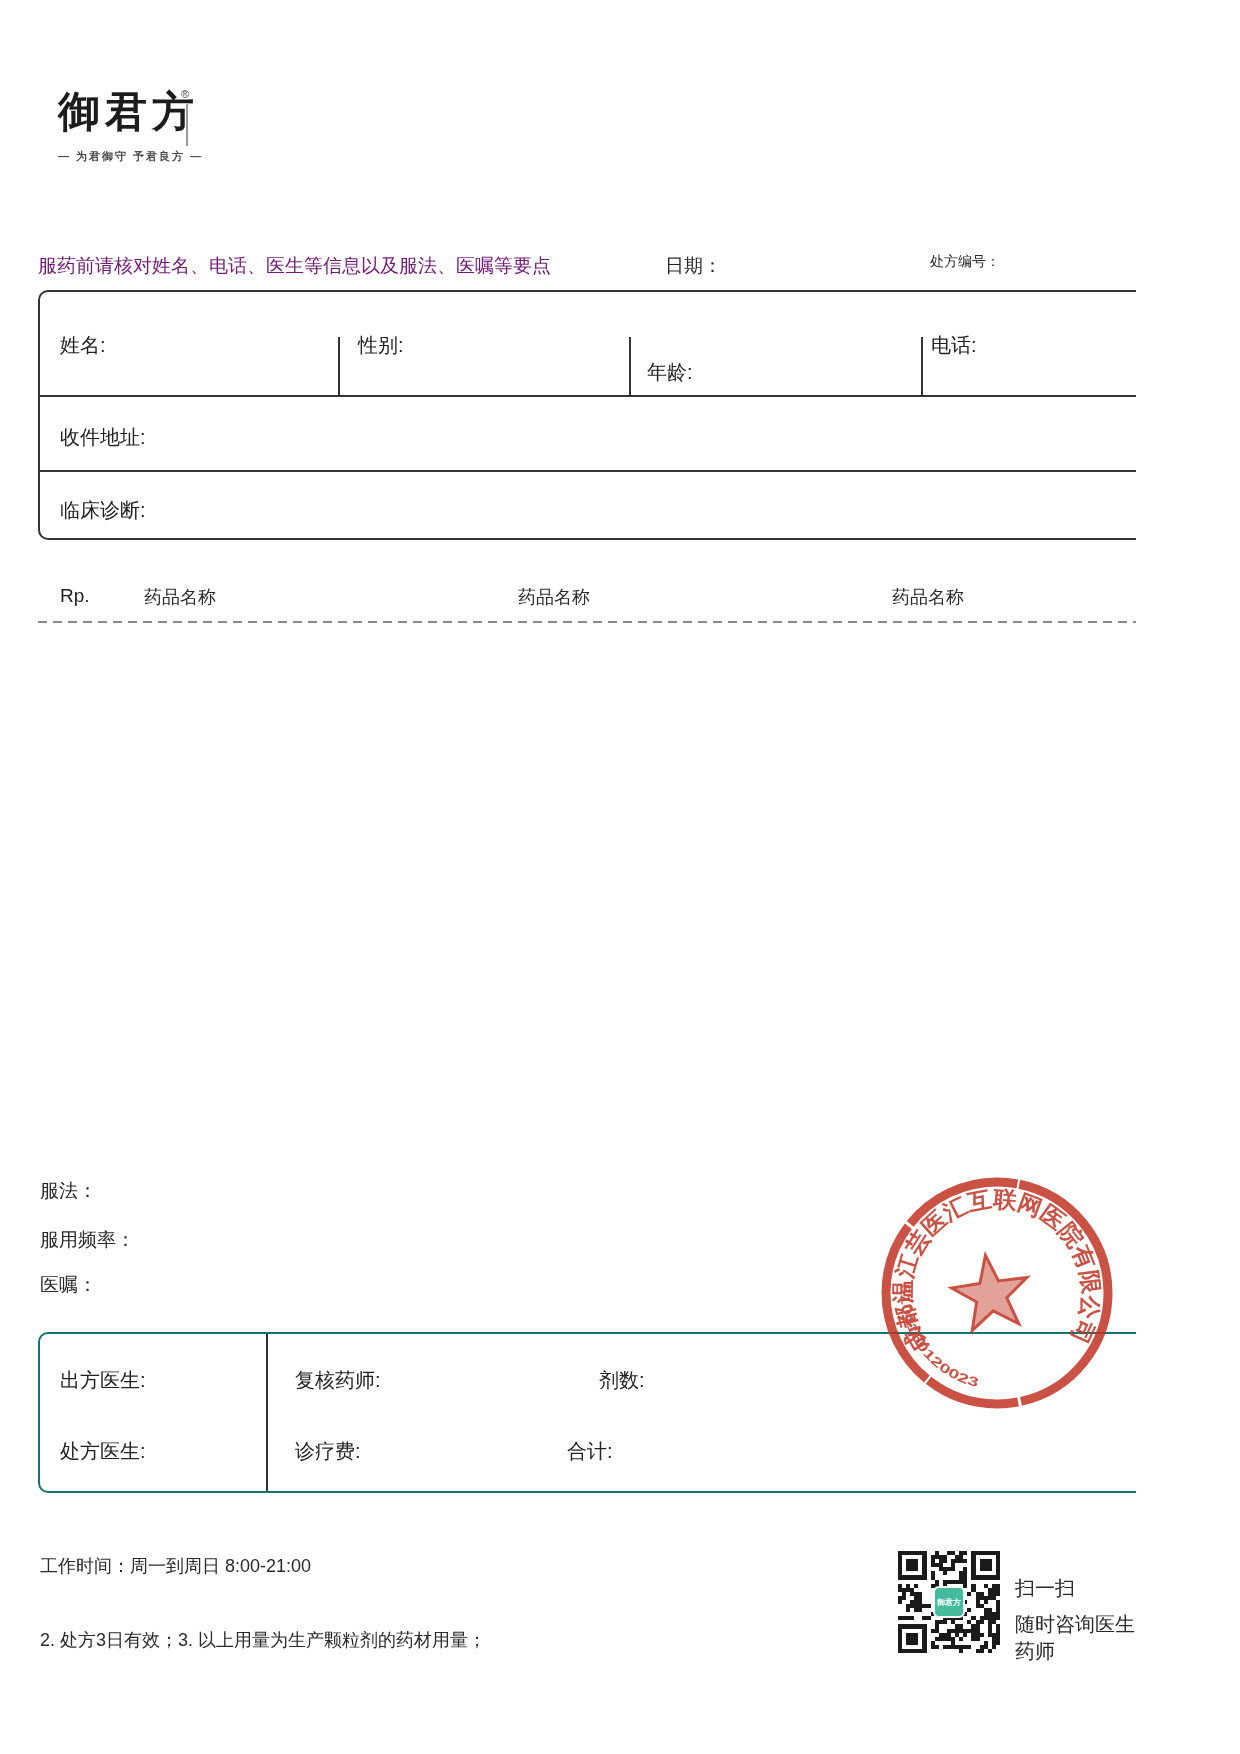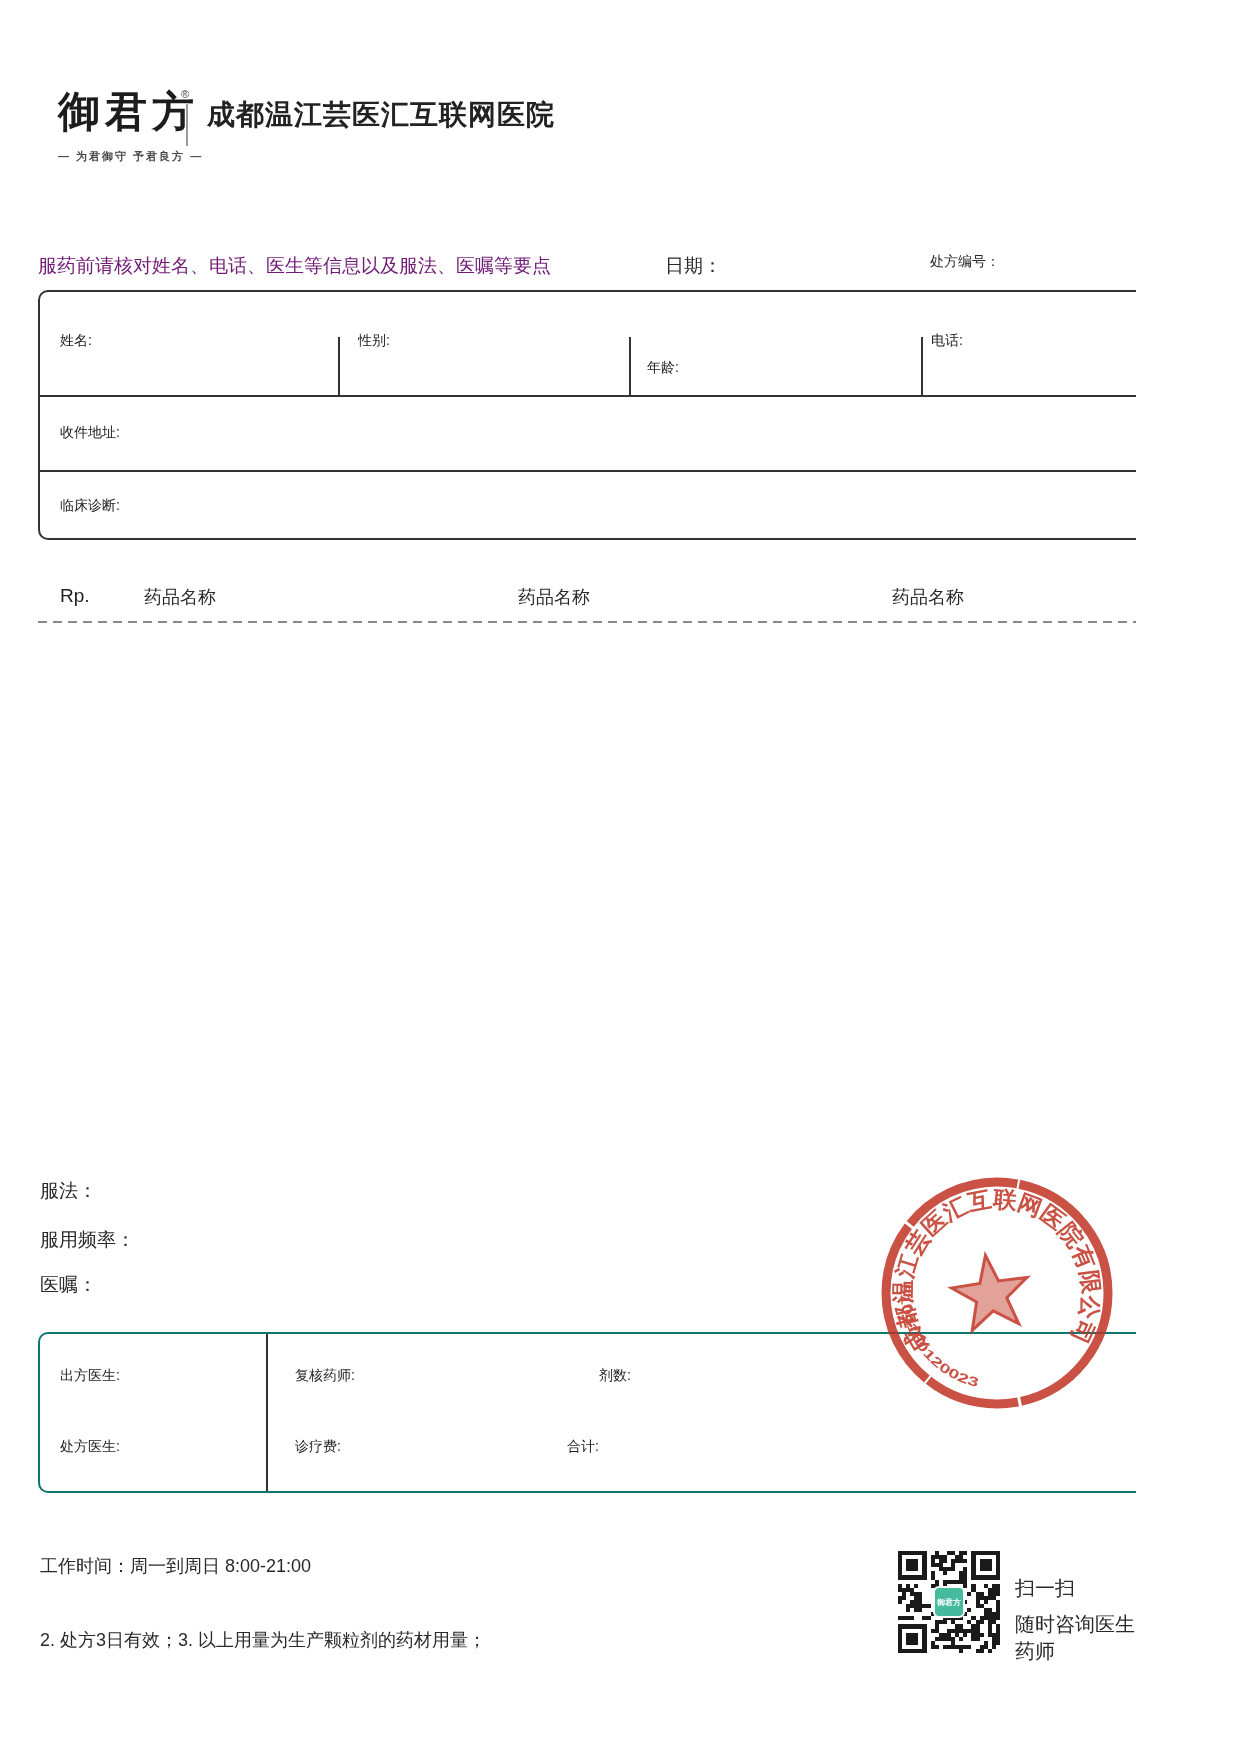--- a/index.html
+++ b/index.html
@@ -16,21 +16,21 @@
   .logo-tagline{left:58px;top:149px;font-size:11px;letter-spacing:2px;color:#4a4a4a;font-weight:bold;}
   .hospital-name{left:207px;top:96px;margin:0;font-size:28px;font-weight:bold;color:#222;letter-spacing:1px;}
 
   
   .notice{left:38px;top:253px;font-size:19px;color:#701a75;}
   .date-label{left:665px;top:253px;font-size:19px;}
   .rxno-label{left:930px;top:253px;font-size:14px;}
 
   
   .patient-box{left:38px;top:290px;width:1145px;height:250px;border:2px solid #333;border-radius:10px;box-sizing:border-box;}
-  .lbl{position:absolute;font-size:14px;color:#222;white-space:nowrap;}
+  .lbl{position:absolute;font-size:20px;color:#222;white-space:nowrap;}
   .pb-name{left:20px;top:40px;}
   .pb-gender{left:318px;top:40px;}
   .pb-age{left:607px;top:40px;margin-top:27px;}
   .pb-phone{left:891px;top:40px;}
   .vd{position:absolute;top:45px;width:2px;height:58px;background:#333;}
   .vd1{left:298px;} .vd2{left:589px;} .vd3{left:881px;}
   .hl{position:absolute;left:0;width:100%;height:2px;background:#333;}
   .hl1{top:103px;} .hl2{top:178px;}
   .pb-address{left:20px;top:132px;}
   .pb-diagnosis{left:20px;top:205px;}
@@ -76,21 +76,20 @@
 </style>
 </head>
 <body>
 
 <div class="page">
 
   <span class="abs logo-text">御君方</span>
   <span class="abs logo-reg">®</span>
   <span class="abs logo-vert"></span>
   <span class="abs logo-tagline">— 为君御守 予君良方 —</span>
-  <h1 class="abs hospital-name">成都温江芸医汇互联网医院</h1>
 
   <span class="abs notice">服药前请核对姓名、电话、医生等信息以及服法、医嘱等要点</span>
   <span class="abs date-label">日期：</span>
   <span class="abs rxno-label">处方编号：</span>
 
   <section class="abs patient-box">
     <span class="lbl pb-name">姓名:</span>
     <span class="lbl pb-gender">性别:</span>
     <span class="lbl pb-age">年龄:</span>
     <span class="lbl pb-phone">电话:</span>

